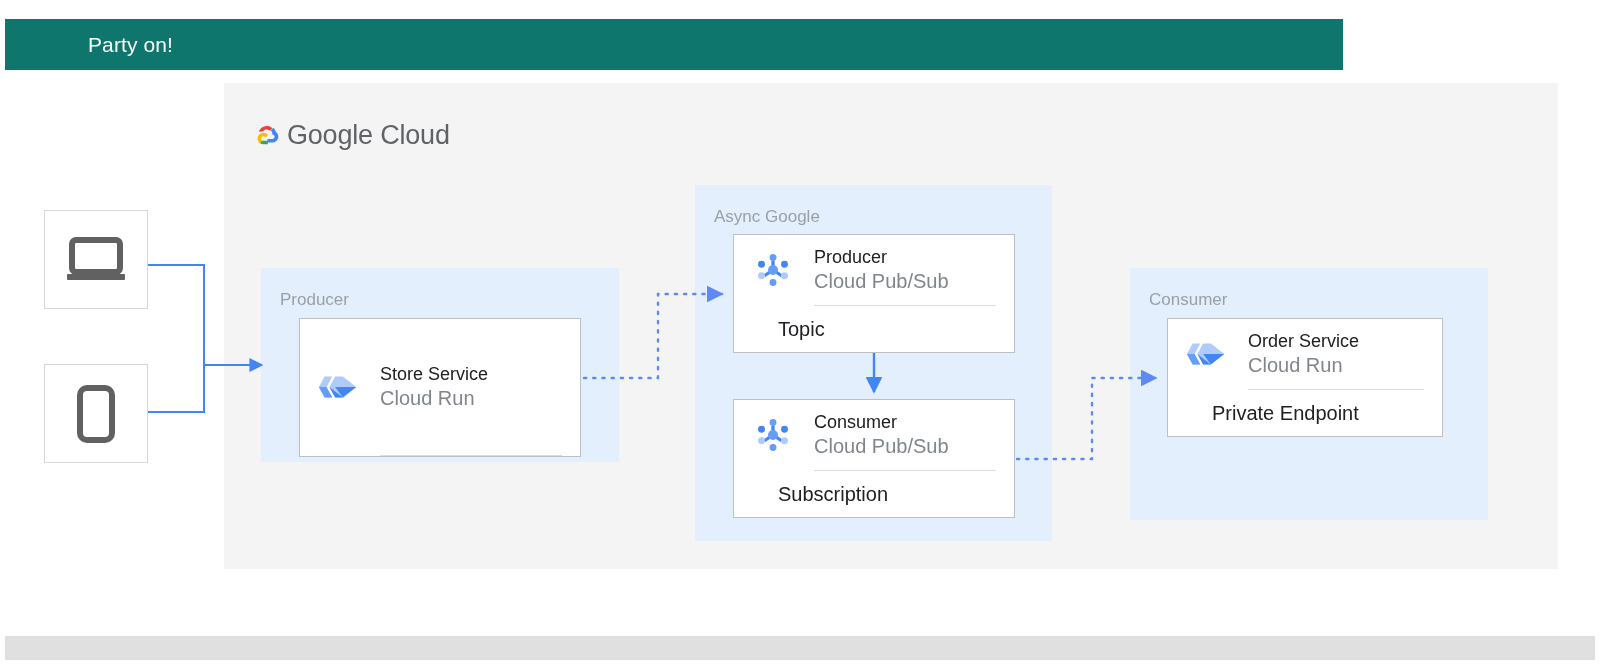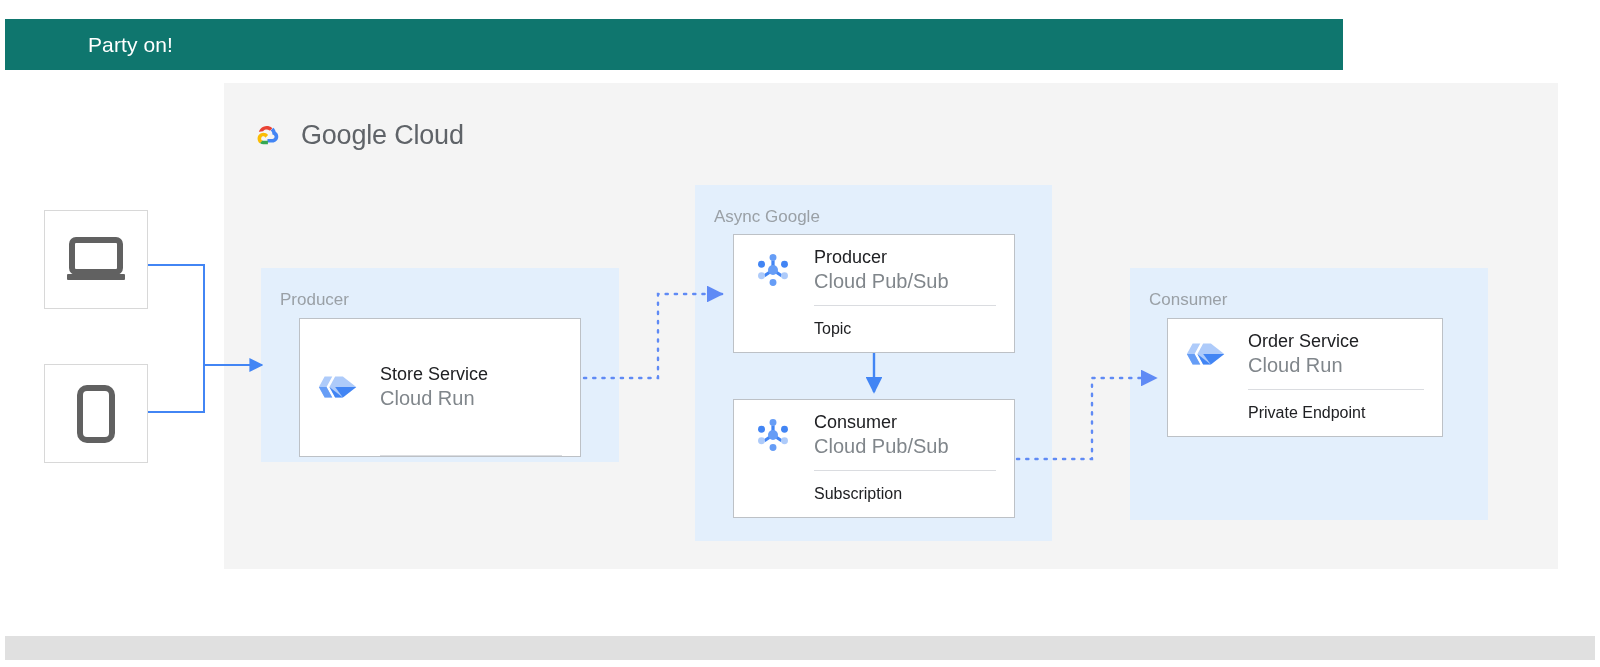--- a/index.html
+++ b/index.html
@@ -67,21 +67,20 @@
     width: 1334px;
     height: 486px;
     background: #f4f4f4;
   }
   .gcp-logo {
     position: absolute;
     left: 25px;
     top: 37px;
     display: flex;
     align-items: center;
-    gap: 14px;
   }
   .gcp-logo-mark {
     width: 38px;
     height: 30px;
     flex: none;
   }
   .gcp-logo-text {
     font-size: 27px;
     color: #5f6368;
     letter-spacing: -0.2px;
@@ -145,22 +144,22 @@
   }
   .card-divider {
     height: 1px;
     background: #dadce0;
     margin: 0 18px 0 80px;
   }
   .card-footer {
     height: 46px;
     display: flex;
     align-items: center;
-    padding-left: 80px;
-    font-size: 16px;
+    padding-left: 44px;
+    font-size: 20px;
     color: #202124;
     white-space: nowrap;
   }
 
   .card-store    { left: 299px; top: 260px; width: 282px; height: 139px; justify-content: space-between; }
   .card-producer { left: 733px; top: 176px; width: 282px; height: 119px; }
   .card-consumer { left: 733px; top: 341px; width: 282px; height: 119px; }
   .card-order    { left: 1167px; top: 260px; width: 276px; height: 119px; }
 
   

